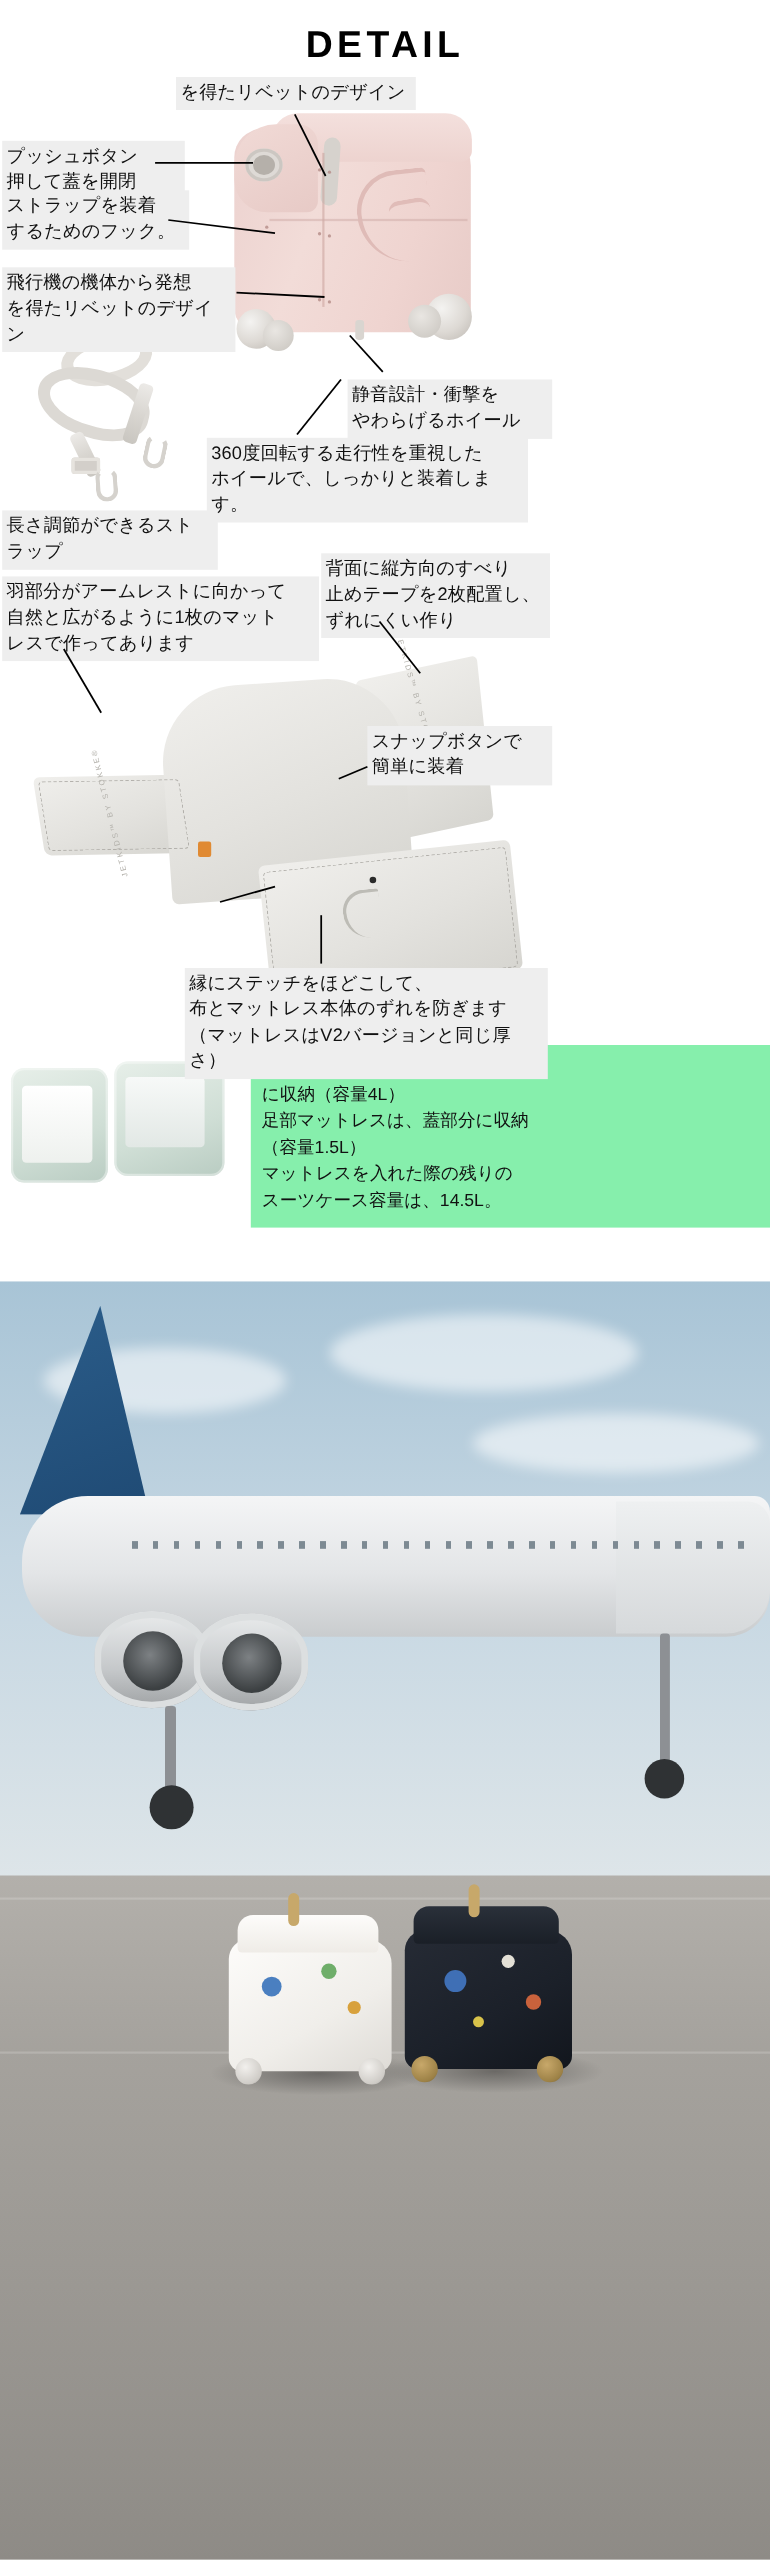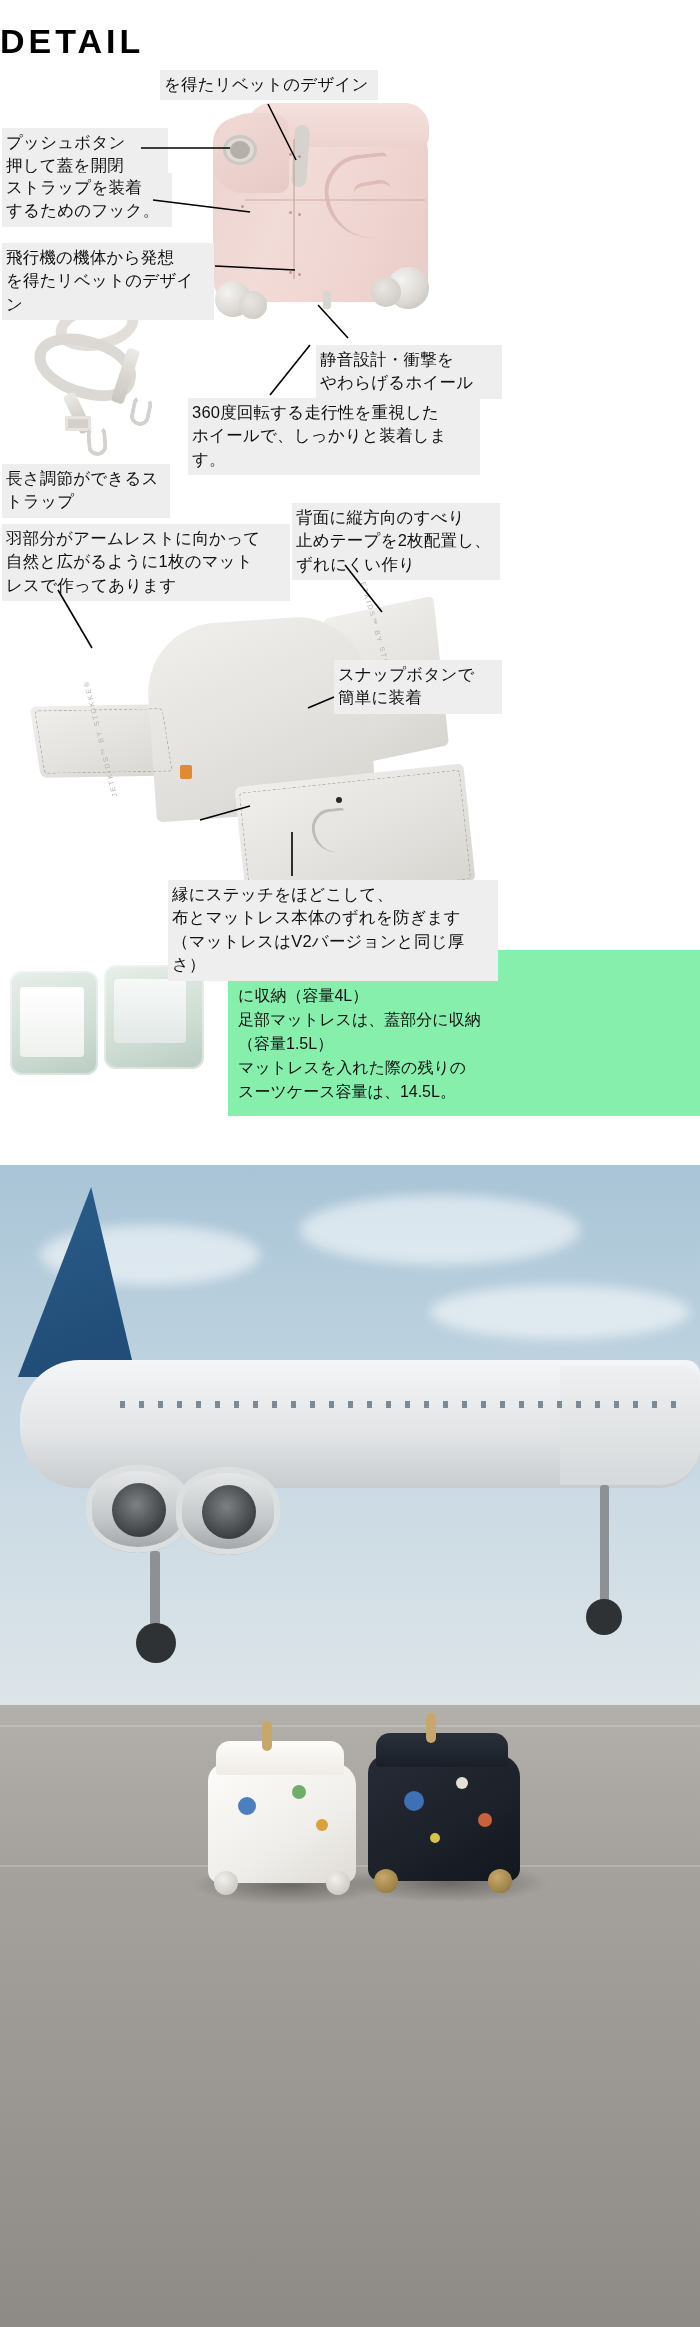--- a/index.html
+++ b/index.html
@@ -13,20 +13,21 @@
     position: relative;
     overflow: hidden;
   }
 
   .page { position: relative; width: 700px; height: 2327px; }
 
   
   .title {
     position: absolute;
     top: 22px; left: 0; width: 700px;
+    text-align: center;
     font-size: 34px;
     font-weight: 900;
     letter-spacing: 4px;
     font-family: "Liberation Sans", "DejaVu Sans", sans-serif;
     color: #000;
   }
 
   
   .callout {
     position: absolute;
@@ -483,21 +484,21 @@
 
   <div class="callout" style="left:2px; top:243px; width:212px;">飛行機の機体から発想
 を得たリベットのデザイン</div>
 
   <div class="callout" style="left:316px; top:345px; width:186px;">静音設計・衝撃を
 やわらげるホイール</div>
 
   <div class="callout" style="left:188px; top:398px; width:292px;">360度回転する走行性を重視した
 ホイールで、しっかりと装着します。</div>
 
-  <div class="callout" style="left:2px; top:464px; width:168px;">長さ調節ができるストラップ</div>
+  <div class="callout" style="left:2px; top:464px; width:196px;">長さ調節ができるストラップ</div>
 
   <div class="callout" style="left:2px; top:524px; width:288px;">羽部分がアームレストに向かって
 自然と広がるように1枚のマット
 レスで作ってあります</div>
 
   <div class="callout" style="left:292px; top:503px; width:208px;">背面に縦方向のすべり
 止めテープを2枚配置し、
 ずれにくい作り</div>
 
   <div class="callout" style="left:334px; top:660px; width:168px;">スナップボタンで

